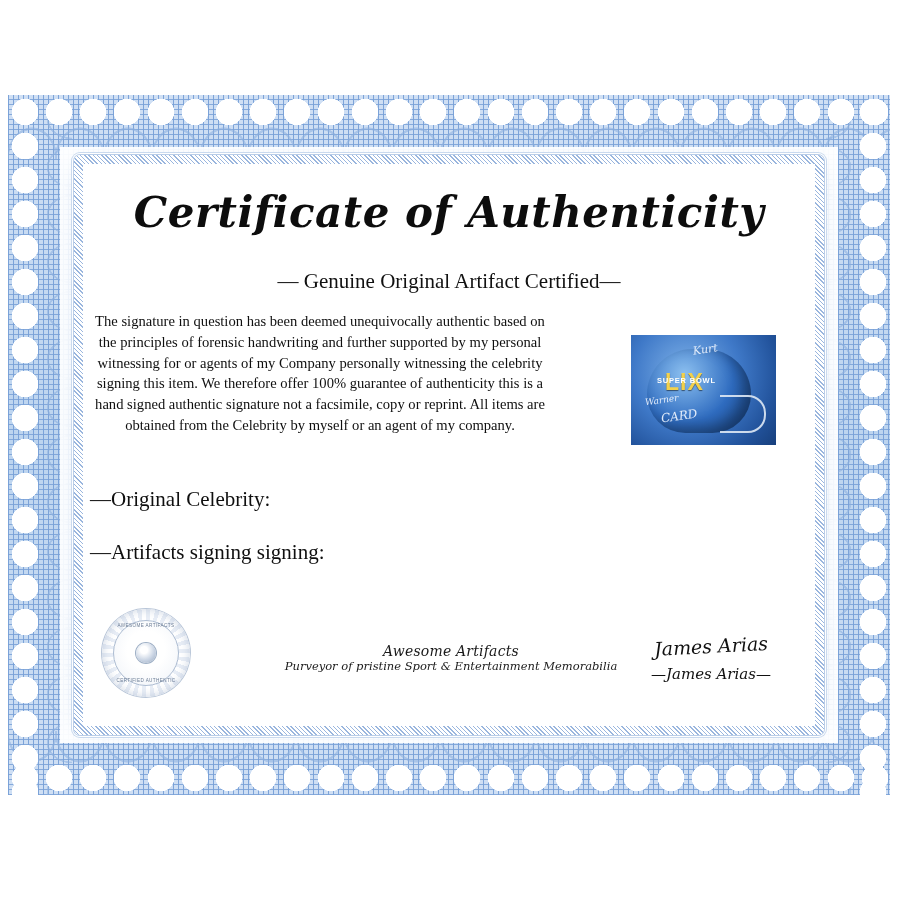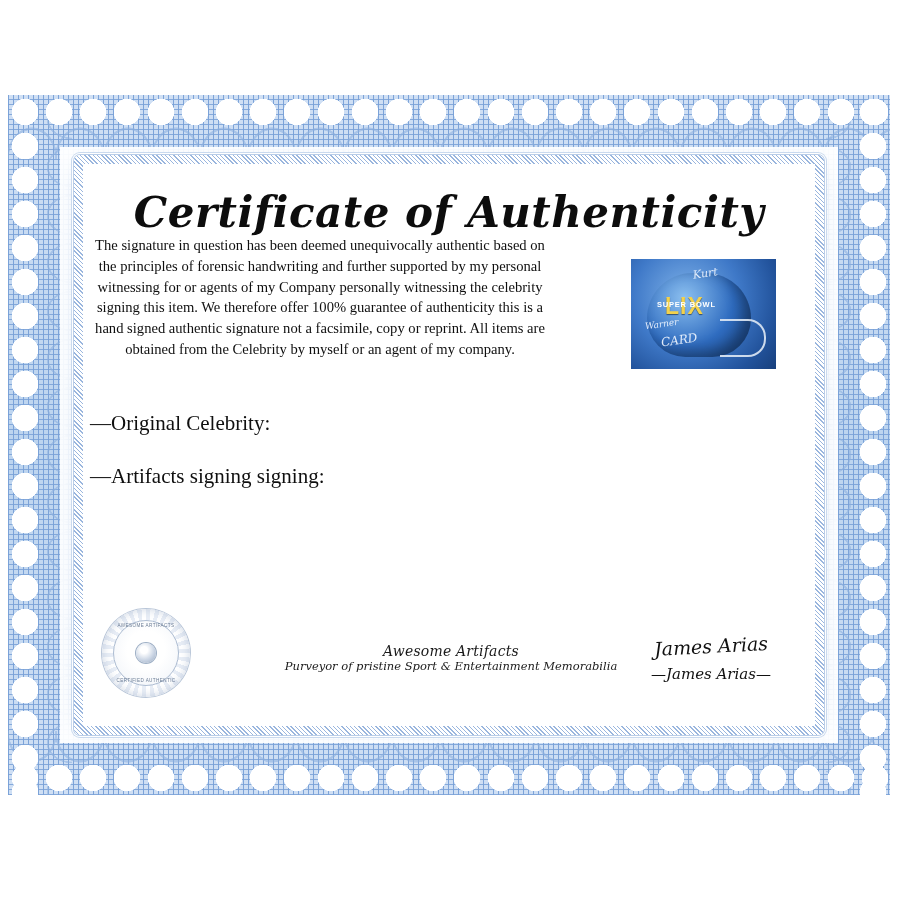--- a/index.html
+++ b/index.html
@@ -164,21 +164,21 @@
     text-align: center;
     font-family: "Liberation Serif", serif;
     font-size: 21px;
     color: #111111;
     margin-top: 34px;
     font-weight: 500;
   }
 
   .body-wrap {
     position: relative;
-    margin-top: 0;
+    margin-top: 17px;
     height: 170px;
   }
 
   .body-text {
     position: absolute;
     left: 8px;
     top: 0;
     width: 452px;
     text-align: center;
     font-family: "Liberation Serif", serif;
@@ -432,20 +432,21 @@
     <div class="border-scallop-bottom"></div>
     <div class="border-scallop-left"></div>
     <div class="border-scallop-right"></div>
     <div class="border-inner-fade"></div>
     <div class="guilloche"></div>
 
     <div id="paper">
 
       <div class="title">Certificate of Authenticity</div>
 
+      <div class="subtitle">— Genuine Original Artifact Certified—</div>
 
       <div class="body-wrap">
         <div class="body-text">The signature in question has been deemed unequivocally authentic based on the principles of  forensic handwriting and further supported by my personal witnessing for or agents of my Company personally witnessing the celebrity signing this item. We therefore offer 100% guarantee of authenticity this is a hand signed authentic signature not a facsimile, copy or reprint. All items are obtained from the Celebrity by myself or an agent of my company.</div>
 
         <div class="photo">
           <div class="helmet"></div>
           <div class="facemask"></div>
           <div class="logo-lix">LIX</div>
           <div class="logo-sb">SUPER BOWL</div>
           <div class="auto auto1">Kurt</div>

